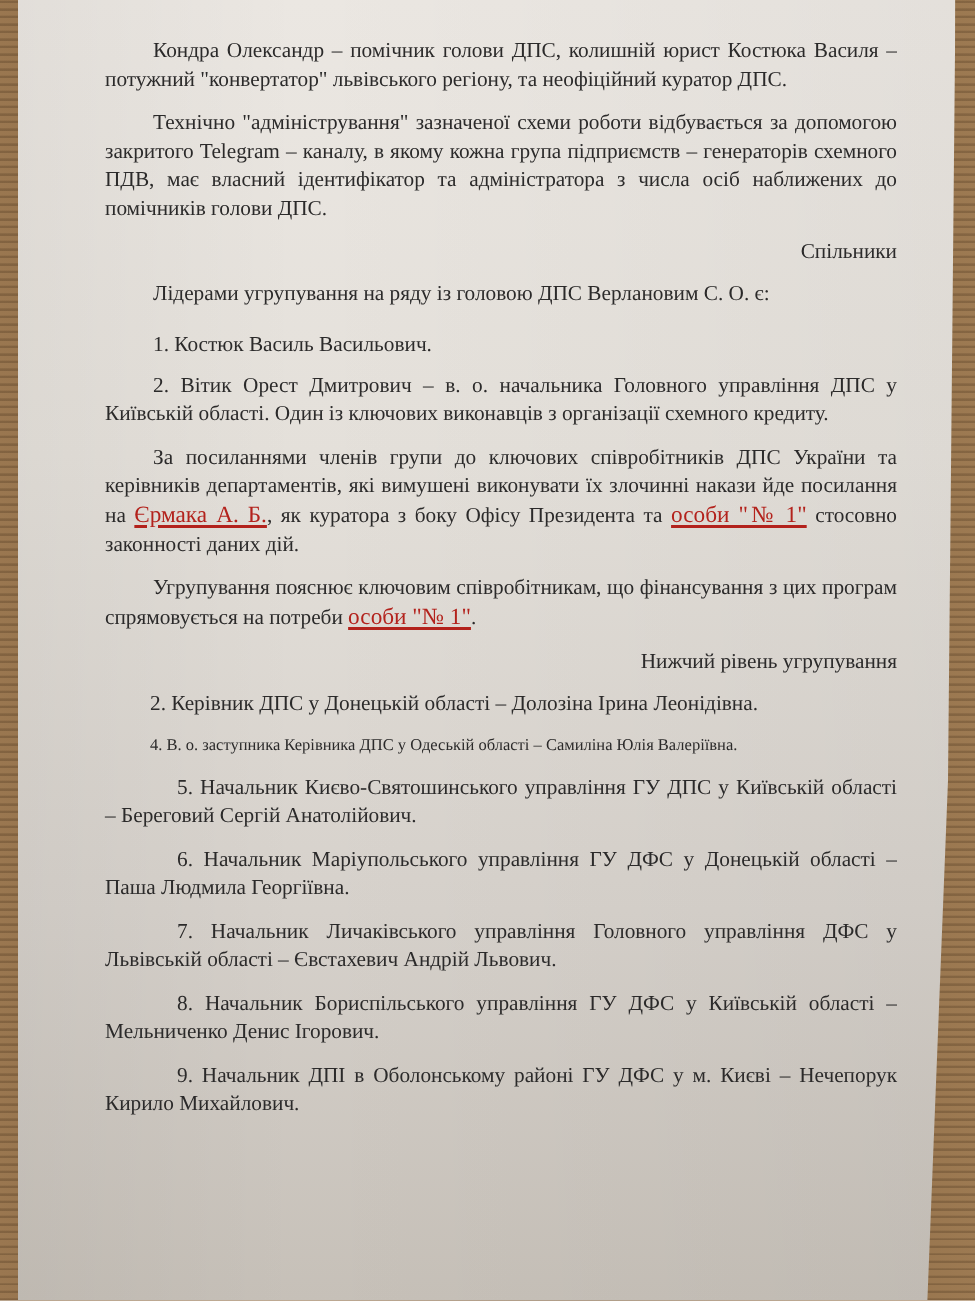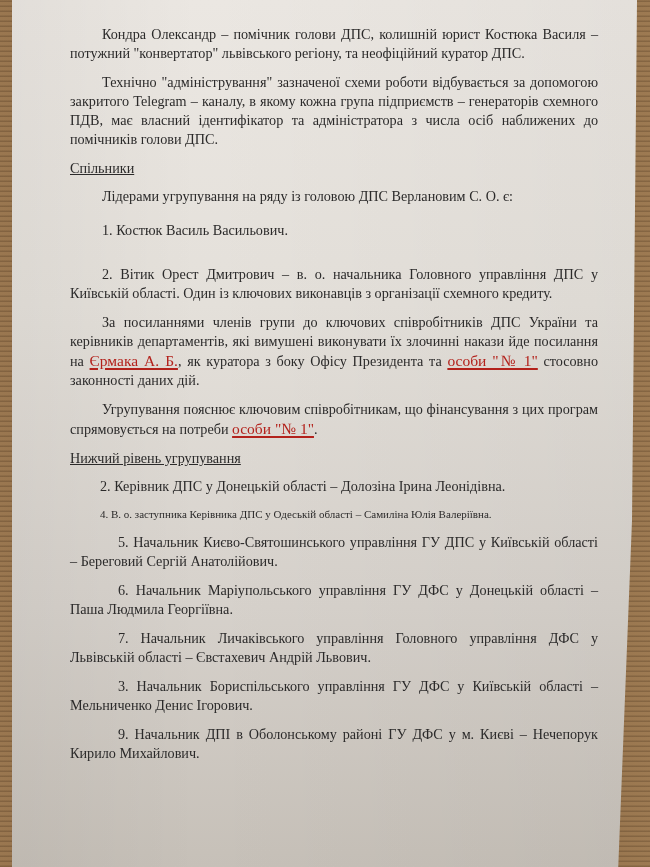--- a/index.html
+++ b/index.html
@@ -22,54 +22,54 @@
   }
   .paper::after {
     content: ""; position: absolute; inset: 0;
     background: linear-gradient(90deg, rgba(0,0,0,0.04), rgba(255,255,255,0) 30%, rgba(0,0,0,0.03) 100%);
   }
   .doc {
     position: absolute; left: 70px; top: 25px; width: 528px;
     color: #2b2a2a; font-size: 14.2px; line-height: 19px; z-index: 2;
   }
   .p { margin: 0 0 10px 0; text-align: justify; text-indent: 32px; }
-  .center { text-align: left; margin: 0 0 9px 0; text-decoration: underline; }
+  .center { text-align: right; margin: 0 0 9px 0; }
   .item { margin: 0 0 10px 0; text-indent: 48px; text-align: justify; }
   .item.compact { text-indent: 0; padding-left: 30px; margin-bottom: 9px; }
   .hl {
     color: #b3221c; font-weight: normal; text-decoration: underline;
     text-decoration-color: #b3221c; text-underline-offset: 2px;
     text-decoration-thickness: 2px; font-size: 15.5px;
   }
 </style>
 </head>
 <body>
 
 <div class="wood"></div>
 <div class="paper"></div>
 
 <div class="doc">
   <p class="p">Кондра Олександр – помічник голови ДПС, колишній юрист Костюка Василя – потужний "конвертатор" львівського регіону, та неофіційний куратор ДПС.</p>
   <p class="p">Технічно "адміністрування" зазначеної схеми роботи відбувається за допомогою закритого Telegram – каналу, в якому кожна група підприємств – генераторів схемного ПДВ, має власний ідентифікатор та адміністратора з числа осіб наближених до помічників голови ДПС.</p>
 
   <p class="center">Спільники</p>
   <p class="p" style="margin-bottom:15px">Лідерами угрупування на ряду із головою ДПС Верлановим С. О. є:</p>
-  <p class="p" style="margin-bottom:25px">1. Костюк Василь Васильович.</p>
+  <p class="p" style="margin-bottom:8px">1. Костюк Василь Васильович.</p>
   <p class="p">2. Вітик Орест Дмитрович – в. о. начальника Головного управління ДПС у Київській області. Один із ключових виконавців з організації схемного кредиту.</p>
 
   <p class="p">
     <span>За посиланнями членів групи до ключових співробітників ДПС України та керівників департаментів, які вимушені виконувати їх злочинні накази йде посилання на </span><span class="hl">Єрмака А. Б.</span><span>, як куратора з боку Офісу Президента та </span><span class="hl">особи "№ 1"</span><span> стосовно законності даних дій.</span>
   </p>
 
   <p class="p">
     <span>Угрупування пояснює ключовим співробітникам, що фінансування з цих програм спрямовується на потреби </span><span class="hl">особи "№ 1"</span><span>.</span>
   </p>
 
   <p class="center">Нижчий рівень угрупування</p>
   <p class="item compact">2. Керівник ДПС у Донецькій області – Долозіна Ірина Леонідівна.</p>
   <p class="item compact" style="font-size:11px">4. В. о. заступника Керівника ДПС у Одеській області – Самиліна Юлія Валеріївна.</p>
   <p class="item">5. Начальник Києво-Святошинського управління ГУ ДПС у Київській області – Береговий Сергій Анатолійович.</p>
   <p class="item">6. Начальник Маріупольського управління ГУ ДФС у Донецькій області – Паша Людмила Георгіївна.</p>
   <p class="item">7. Начальник Личаківського управління Головного управління ДФС у Львівській області – Євстахевич Андрій Львович.</p>
-  <p class="item">3. Начальник Бориспільського управління ГУ ДФС у Київській області – Мельниченко Денис Ігорович.</p>
+  <p class="item">8. Начальник Бориспільського управління ГУ ДФС у Київській області – Мельниченко Денис Ігорович.</p>
   <p class="item">9. Начальник ДПІ в Оболонському районі ГУ ДФС у м. Києві – Нечепорук Кирило Михайлович.</p>
 
 </div>
 
 </body></html>

